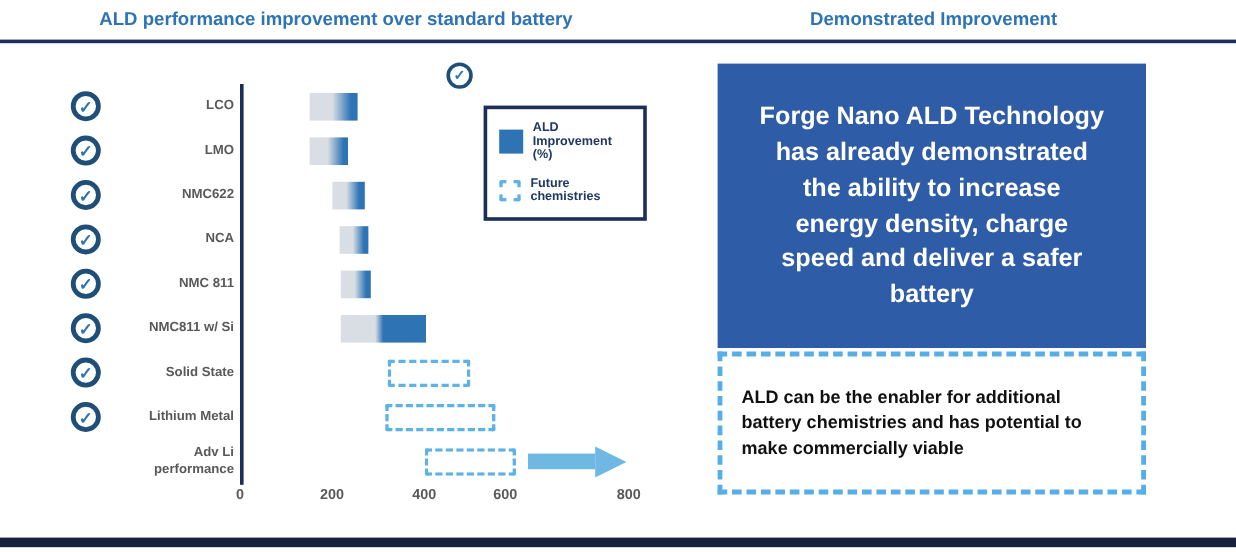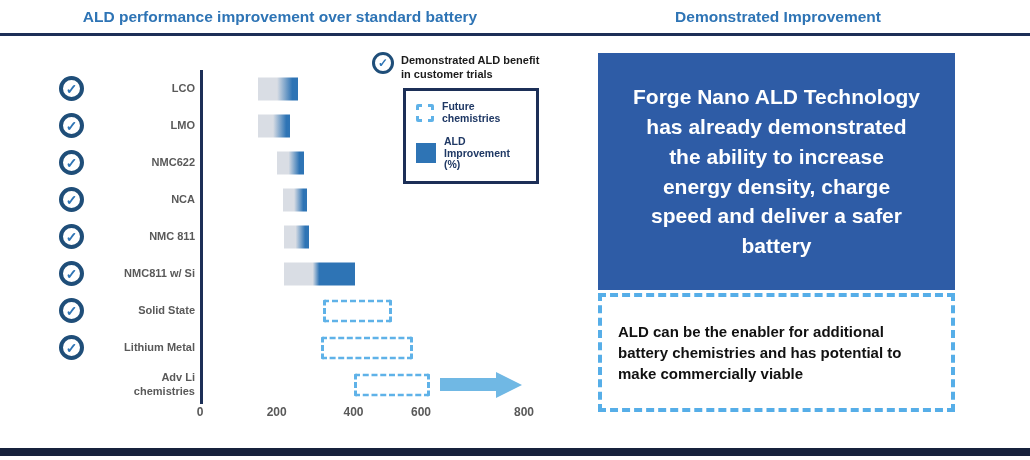--- a/index.html
+++ b/index.html
@@ -144,44 +144,43 @@
             <div class="cell-check">
               <span class="check">✓</span>
             </div>
             <div class="cell-label">Lithium Metal</div>
             <div class="cell-bars">
               <div class="bar dashed" style="left: 120.9px; width: 92.1px;"></div>
             </div>
           </div>
           <div class="row">
             <div class="cell-check"></div>
-            <div class="cell-label">Adv Li chemistries</div>
+            <div class="cell-label">Adv Li performance</div>
             <div class="cell-bars">
               <div class="bar dashed" style="left: 153.5px; width: 76.7px;"></div>
               <div class="arrow" style="left: 240.2px;">
                 <div class="arrow-rect"></div>
                 <div class="arrow-head"></div>
               </div>
             </div>
           </div>
         </div>
 
       <div class="legend-note">
         <span class="check">✓</span>
-        <span class="legend-note-text">Demonstrated ALD benefit in customer trials</span>
       </div>
 
       <div class="legend-box">
+        <div class="legend-item">
+          <span class="swatch-solid"></span>
+          <span class="legend-label">ALD Improvement (%)</span>
+        </div>
         <div class="legend-item">
           <span class="swatch-dashed"></span>
           <span class="legend-label">Future chemistries</span>
-        </div>
-        <div class="legend-item">
-          <span class="swatch-solid"></span>
-          <span class="legend-label">ALD Improvement (%)</span>
         </div>
       </div>
     </div>
 
     <div class="axis-ticks" id="axis-ticks">
         <span style="left: 0px;">0</span>
         <span style="left: 76.7px;">200</span>
         <span style="left: 153.5px;">400</span>
         <span style="left: 221px;">600</span>
         <span style="left: 324px; text-align: center;">800</span>

